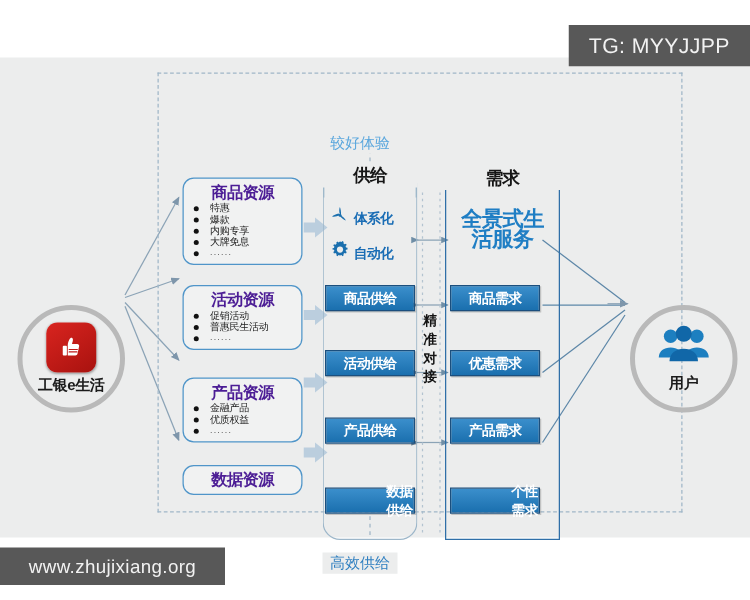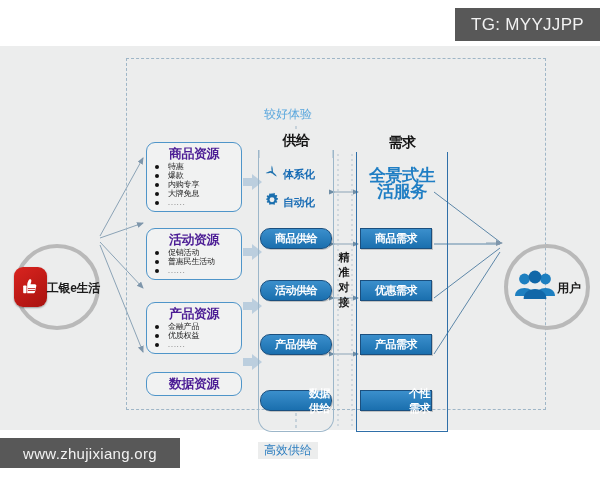--- a/index.html
+++ b/index.html
@@ -7,21 +7,21 @@
     width:600px;height:480px;background:#ffffff;
     font-family:"Liberation Sans","DejaVu Sans",sans-serif;
     overflow:hidden;position:relative;
   }
   #stage{position:absolute;left:0;top:0;width:600px;height:480px;}
 
   
   .wm{position:absolute;background:#585858;color:#f2f2f2;
       font-family:"Liberation Sans",sans-serif;letter-spacing:.3px;
       display:flex;align-items:center;justify-content:center;}
-  #wm-top{right:0;top:8px;width:145px;height:33px;font-size:17px;}
+  #wm-top{right:0;top:20px;width:145px;height:33px;font-size:17px;}
   #wm-bottom{left:0;bottom:12px;width:180px;height:30px;font-size:15px;}
 
   
   #canvas{position:absolute;left:0;top:46px;width:600px;height:384px;background:#eceded;}
   #svg-layer{position:absolute;left:0;top:0;width:600px;height:384px;}
 
   
   #dashed-frame{position:absolute;left:126px;top:12px;width:420px;height:352px;
      border:1px dashed #9fb6c7;box-sizing:border-box;}
 
@@ -30,21 +30,21 @@
   #cap-top{left:258px;top:60px;font-size:12px;color:#5ba7dd;}
   #cap-bottom{left:258px;top:396px;font-size:12px;color:#2f7fc0;}
 
   
   .endpoint{position:absolute;width:86px;height:86px;border-radius:50%;}
   .ring{position:absolute;left:0;top:0;width:86px;height:86px;border-radius:50%;
         border:4px solid #b9b9b9;box-sizing:border-box;}
   #node-left{left:14px;top:198px;}
   #node-right{left:504px;top:198px;}
   .ep-inner{position:absolute;left:0;top:0;width:86px;height:86px;
-            display:flex;flex-direction:row;align-items:center;justify-content:center;}
+            display:flex;flex-direction:column;align-items:center;justify-content:center;}
   .app-icon{width:40px;height:40px;border-radius:9px;
             background:linear-gradient(145deg,#d9241f,#a8120f);
             display:flex;align-items:center;justify-content:center;
             box-shadow:0 1px 2px rgba(0,0,0,.35);}
   .ep-label{margin-top:2px;font-size:12px;font-weight:bold;color:#1b1b1b;
             letter-spacing:-0.3px;white-space:nowrap;}
   #user-label{color:#1b1b1b;}
 
   
   .resbox{position:absolute;left:146px;width:96px;background:#f1f2f2;
@@ -89,21 +89,21 @@
 
   #panorama{position:absolute;left:358px;top:122px;width:88px;text-align:center;
      font-size:17px;font-weight:bold;color:#1f7ec4;line-height:16px;letter-spacing:-0.5px;}
 
   
   .chip{position:absolute;height:21px;border:1px solid #1b4f7e;box-sizing:border-box;
         background:linear-gradient(180deg,#3b8fcc,#1a6fae);
         color:#ffffff;font-size:11px;font-weight:bold;letter-spacing:-0.5px;
         display:flex;align-items:center;justify-content:center;
         box-shadow:1px 1px 0 rgba(0,0,0,.18);}
-  .chip.supply{left:260px;width:72px;border-radius:10px;}
+  .chip.supply{left:260px;width:72px;}
   .chip.demand{left:360px;width:72px;}
   .r0{top:182px;} .r1{top:234px;} .r2{top:288px;} .r3{top:344px;padding-left:48px;}
 
   #match-label{position:absolute;left:335px;top:204px;width:18px;
      font-size:11px;font-weight:bold;color:#141414;text-align:center;
      line-height:15px;letter-spacing:0;}
 </style>
 </head>
 <body>
 

